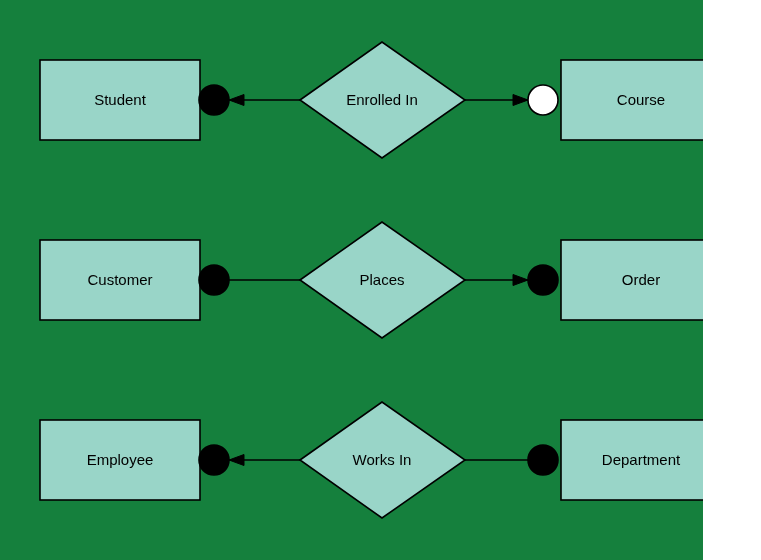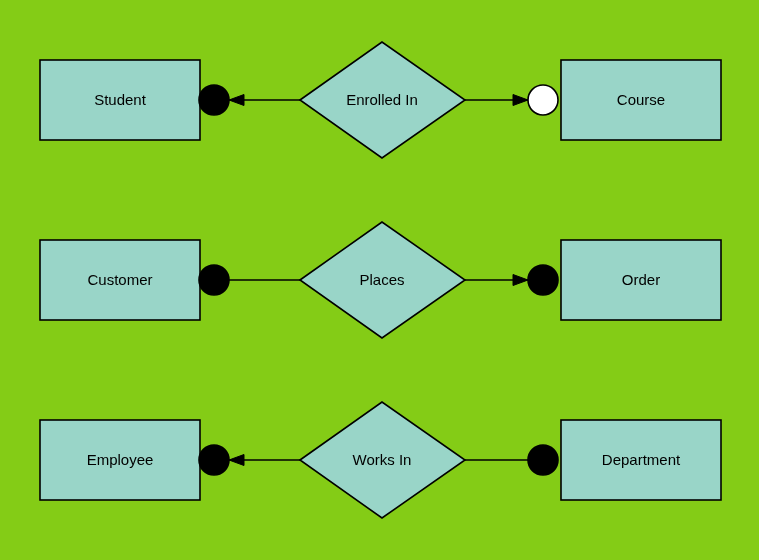--- a/index.html
+++ b/index.html
@@ -2,23 +2,23 @@
 <html><head>
 <meta charset="utf-8">
 <style>
   html, body {
     margin: 0;
     padding: 0;
     background: #ffffff;
   }
   #canvas {
     position: relative;
-    width: 759px;
+    width: 703px;
     height: 560px;
-    background: #84cc16;
+    background: #15803d;
     overflow: hidden;
   }
   svg { display: block; }
   .entity-rect, .relationship-diamond {
     stroke: #000000;
     stroke-width: 1.6;
   }
   .connector-line {
     stroke: #000000;
     stroke-width: 1.3;

